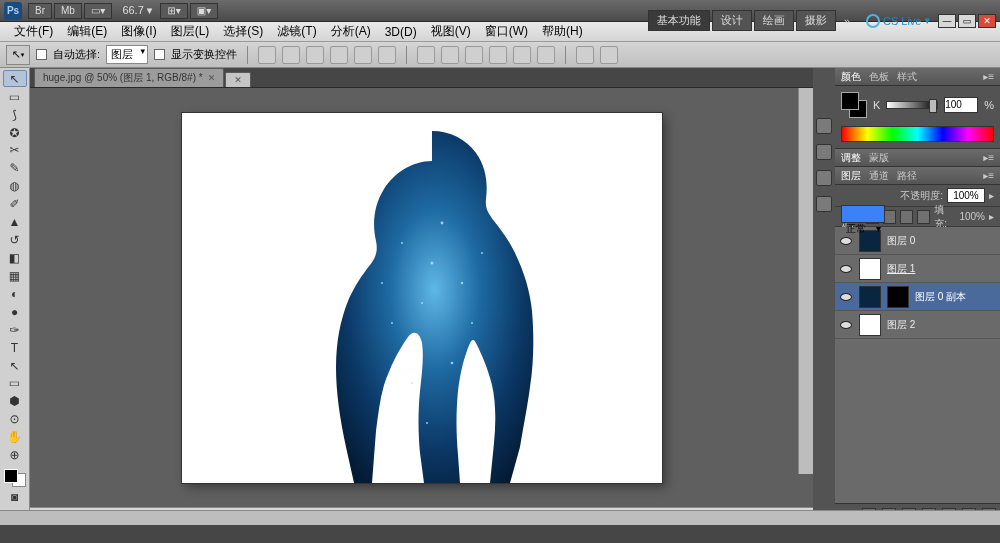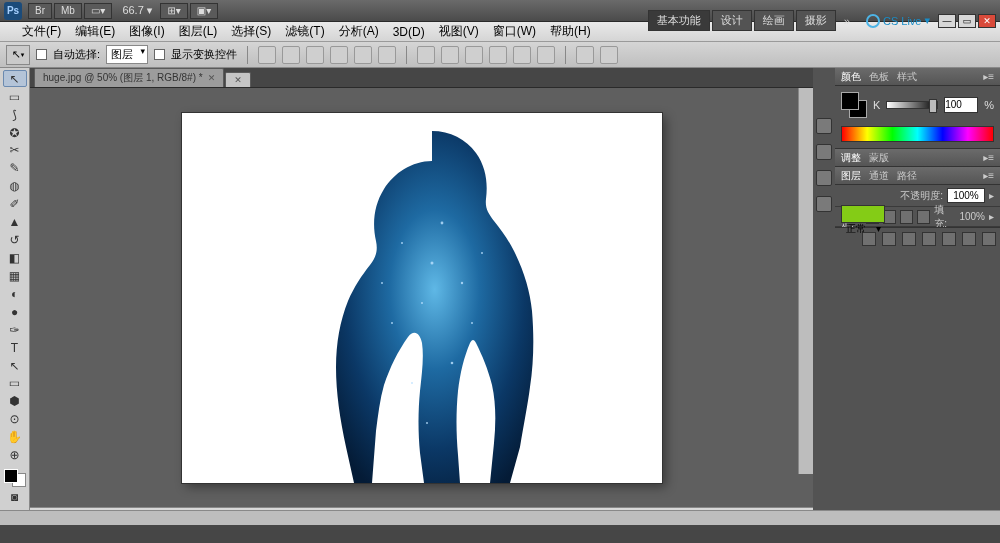--- a/index.html
+++ b/index.html
@@ -14,21 +14,21 @@
 .top-bar .ws-btn.active{ background:#3a3a3a; }
 .top-bar .arrow { color:#ddd;margin:0 6px;}
 .top-bar .cslive { color:#1a8dc7;font-size:11px;margin-left:8px;margin-right:6px;display:flex;align-items:center;gap:3px;}
 .top-bar .cslive::before{content:"";width:10px;height:10px;border:2px solid #4db4e6;border-radius:50%;}
 .winctl { display:flex; gap:2px;}
 .winctl span{width:18px;height:14px;display:flex;align-items:center;justify-content:center;border:1px solid #333;font-size:9px;}
 .winctl .min{background:#d7d7d7;}
 .winctl .max{background:#d7d7d7;}
 .winctl .close{background:#d94a3a;color:#fff;}
 
-.menu-bar { height:20px;background:linear-gradient(#e9e9e9,#d5d5d5);display:flex;align-items:center;padding:0 16px;border-bottom:1px solid #9a9a9a;gap:2px; }
+.menu-bar { height:20px;background:linear-gradient(#e9e9e9,#d5d5d5);display:flex;align-items:center;padding:0 8px;border-bottom:1px solid #9a9a9a;gap:2px; }
 .menu-bar span{ padding:2px 6px;font-size:12px; }
 
 .opt-bar { height:26px;background:linear-gradient(#d5d5d5,#bfbfbf);display:flex;align-items:center;padding:0 6px;border-bottom:1px solid #888;gap:6px;font-size:11px; }
 .opt-bar .toolicon{ width:24px;height:20px;border:1px solid #888;background:#cacaca; display:flex;align-items:center;justify-content:center;}
 .opt-bar .chk{width:11px;height:11px;border:1px solid #666;background:#fff;}
 .opt-bar .sel{border:1px solid #888;background:#fff;padding:1px 14px 1px 4px;position:relative;font-size:11px;}
 .opt-bar .sel::after{content:"▾";position:absolute;right:2px;top:0;font-size:9px;}
 .opt-bar .sep{ width:1px;height:18px;background:#888;margin:0 4px;}
 .opt-bar .ico{width:18px;height:18px;border:1px solid #999;background:#cfcfcf;border-radius:2px;}
 
@@ -70,21 +70,21 @@
 .cp-sw .b{position:absolute;bottom:0;right:0;width:18px;height:18px;background:#000;border:1px solid #aaa;}
 .slider{flex:1;height:8px;background:linear-gradient(90deg,#fff,#000);border:1px solid #333;position:relative;}
 .slider::after{content:"";position:absolute;right:0;top:-3px;width:6px;height:12px;background:#bbb;border:1px solid #333;}
 .num{width:34px;height:16px;background:#fff;border:1px solid #333;font-size:10px;text-align:left;line-height:14px;}
 .spectrum{height:16px;margin-top:8px;background:linear-gradient(90deg,#f00,#ff0,#0f0,#0ff,#00f,#f0f,#f00);border:1px solid #333;}
 
 .adj-panel{height:18px;}
 
 .layers{flex:1;background:#535353;display:flex;flex-direction:column;}
 .layers .ctrlrow{height:22px;display:flex;align-items:center;padding:0 6px;gap:4px;background:#535353;border-bottom:1px solid #3a3a3a;font-size:10px;color:#ccc;}
-.layers .ctrlrow .sel{background:#84cc16;border:1px solid #333;padding:16px 18px 0 4px;color:#000;position:relative;font-size:10px;height:16px;line-height:14px;margin-top:36px;}
+.layers .ctrlrow .sel{background:#3b82f6;border:1px solid #333;padding:16px 18px 0 4px;color:#000;position:relative;font-size:10px;height:16px;line-height:14px;margin-top:36px;}
 .layers .ctrlrow .sel::after{content:"▾";position:absolute;right:3px;}
 .layers .ctrlrow .lbl{margin-left:auto;}
 .layers .ctrlrow .pct{width:38px;background:#fff;border:1px solid #333;color:#000;font-size:10px;text-align:center;height:15px;line-height:13px;}
 .layers .lockrow{height:20px;display:flex;align-items:center;padding:0 6px;gap:4px;font-size:10px;color:#ccc;border-bottom:1px solid #3a3a3a;}
 .layers .lockrow .lic{width:14px;height:14px;background:#707070;border:1px solid #333;}
 .layerlist{flex:1;background:#6a6a6a;overflow:hidden;}
 .layer{height:28px;display:flex;align-items:center;padding:0 4px;gap:6px;border-bottom:1px solid #555;background:#6a6a6a;font-size:10px;color:#eee;}
 .layer.sel{background:#4a6a9c;color:#fff;}
 .layer .eye{width:14px;height:14px;display:flex;align-items:center;justify-content:center;}
 .layer .eye::before{content:"";width:10px;height:6px;border:1px solid #222;border-radius:50%;background:#ddd;}
@@ -296,20 +296,43 @@
         <div class="lockrow">
           <span>锁定:</span>
           <div class="lic"></div>
           <div class="lic"></div>
           <div class="lic"></div>
           <div class="lic"></div>
           <span style="margin-left:auto">填充:</span>
           <span class="pct">100%</span>
           <span>▸</span>
         </div>
+        <div class="layerlist">
+          <div class="layer">
+            <div class="eye"></div>
+            <div class="thumb dark"></div>
+            <span class="name">图层 0</span>
+          </div>
+          <div class="layer">
+            <div class="eye"></div>
+            <div class="thumb"></div>
+            <span class="name u">图层 1</span>
+          </div>
+          <div class="layer sel">
+            <div class="eye"></div>
+            <div class="thumb dark"></div>
+            <div class="thumb mask"></div>
+            <span class="name">图层 0 副本</span>
+          </div>
+          <div class="layer">
+            <div class="eye"></div>
+            <div class="thumb"></div>
+            <span class="name">图层 2</span>
+          </div>
+        </div>
         <div class="lfoot">
           <div class="fi"></div>
           <div class="fi"></div>
           <div class="fi"></div>
           <div class="fi"></div>
           <div class="fi"></div>
           <div class="fi"></div>
           <div class="fi"></div>
         </div>
       </div>

